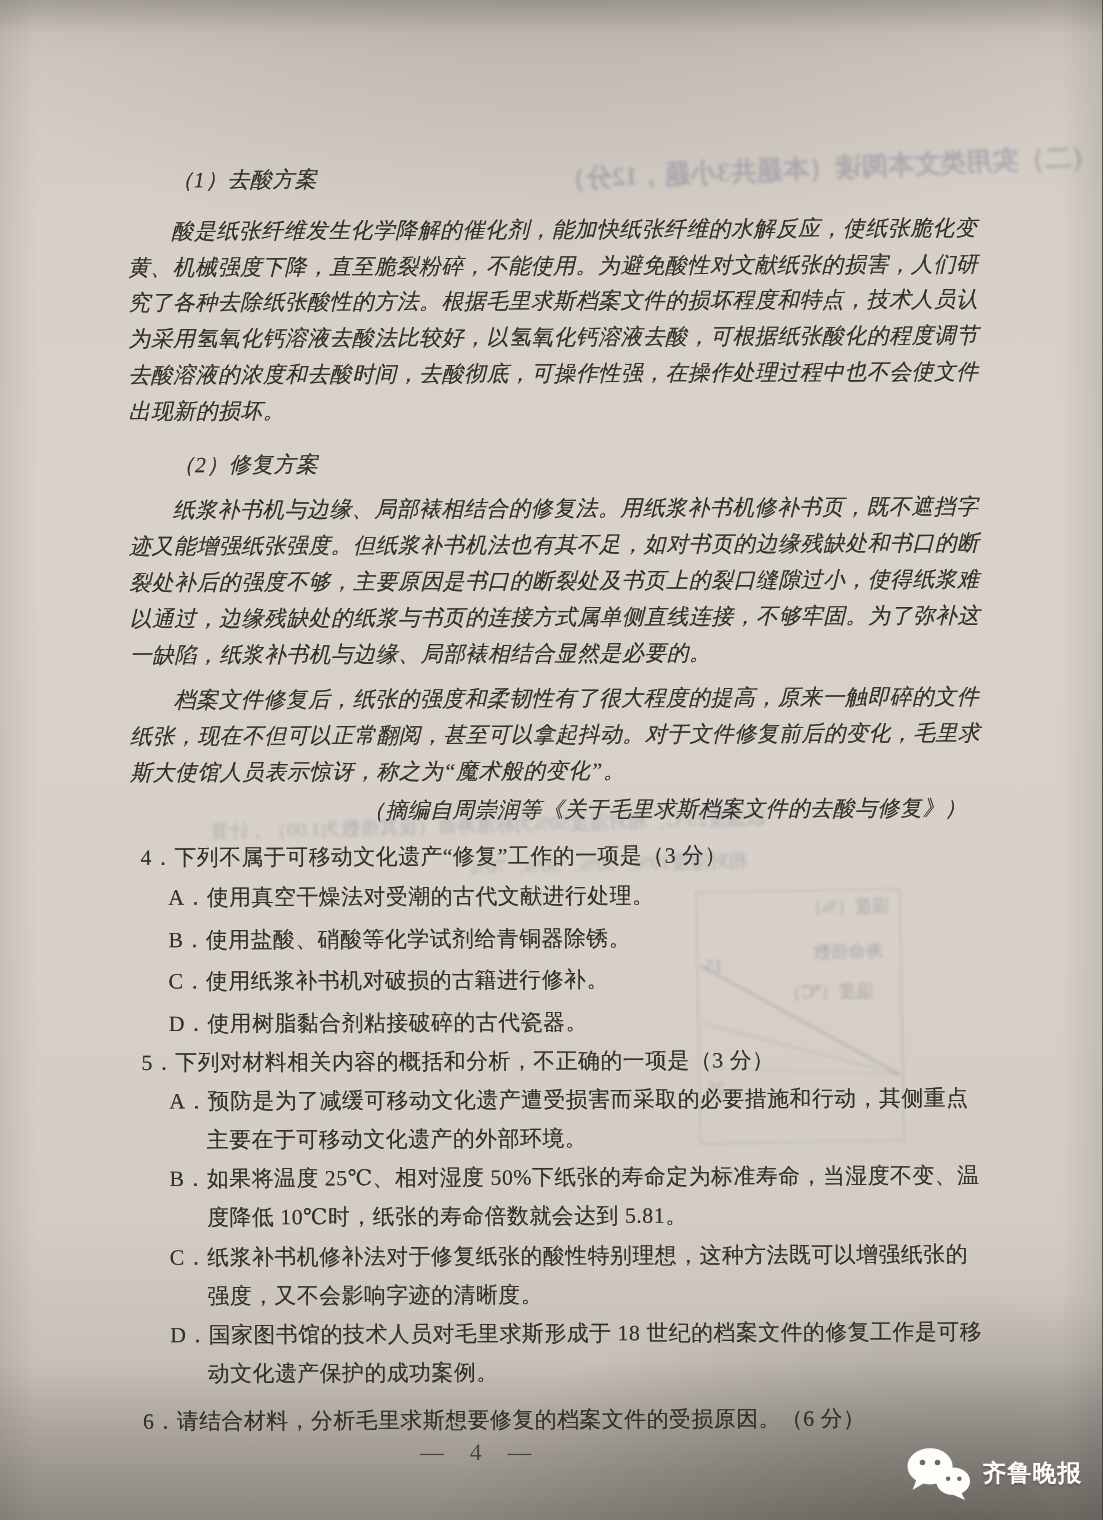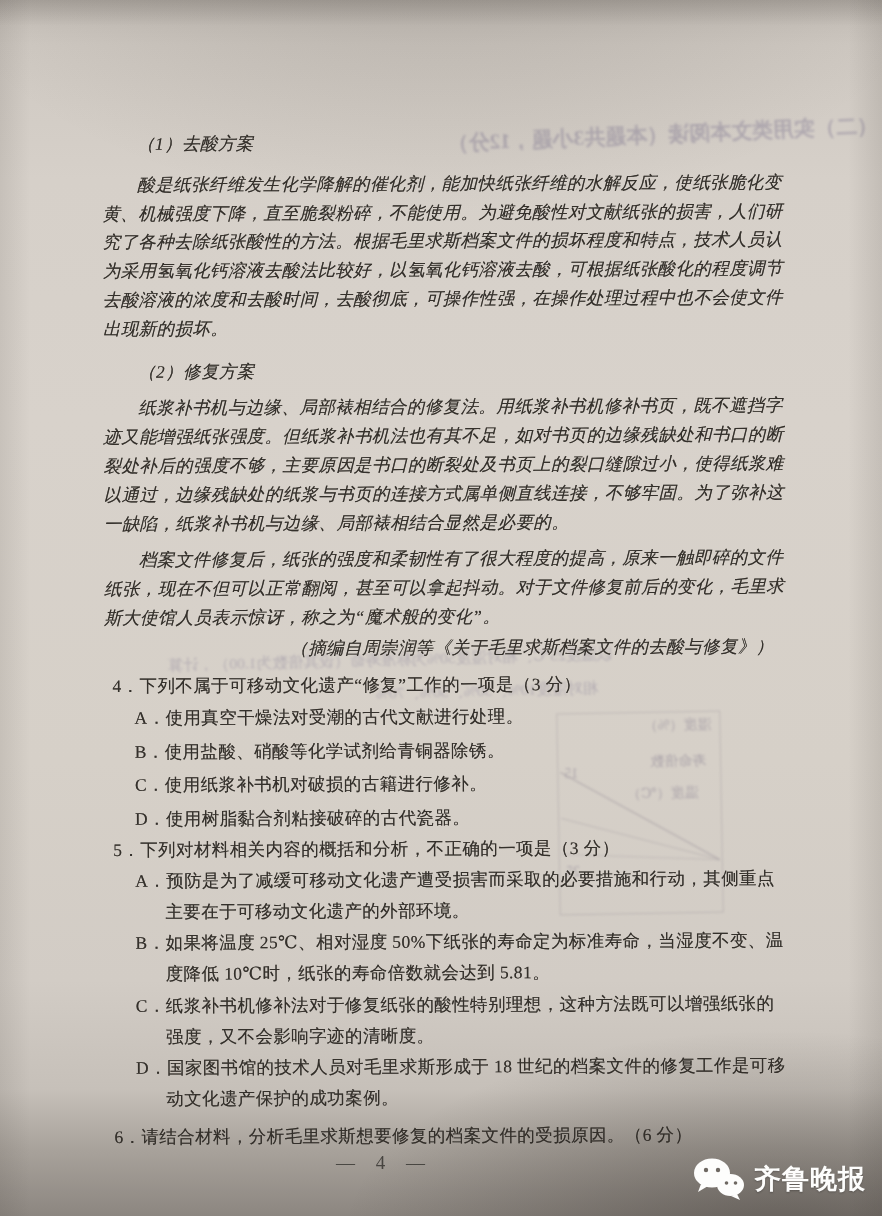--- a/index.html
+++ b/index.html
@@ -72,21 +72,21 @@
     position:absolute;left:336px;top:1152px;z-index:2;
     color:#474440;font-size:19px;word-spacing:12px;letter-spacing:2px;
   }
 
   
   .watermark{
     position:absolute;right:16px;bottom:16px;z-index:6;
     display:flex;align-items:center;gap:9px;
   }
   .watermark .wm-text{
-    color:#fdfdfc;font-size:27px;font-weight:bold;letter-spacing:1px;
+    color:#fdfdfc;font-size:19px;font-weight:bold;letter-spacing:1px;
     font-family:"Liberation Sans","DejaVu Sans",sans-serif;
     text-shadow:0 1px 2px rgba(0,0,0,0.25);
   }
 </style>
 </head>
 <body>
 
 <div class="photo">
 
   <div class="bleed bleed-header">（二）实用类文本阅读（本题共3小题，12分）</div>

